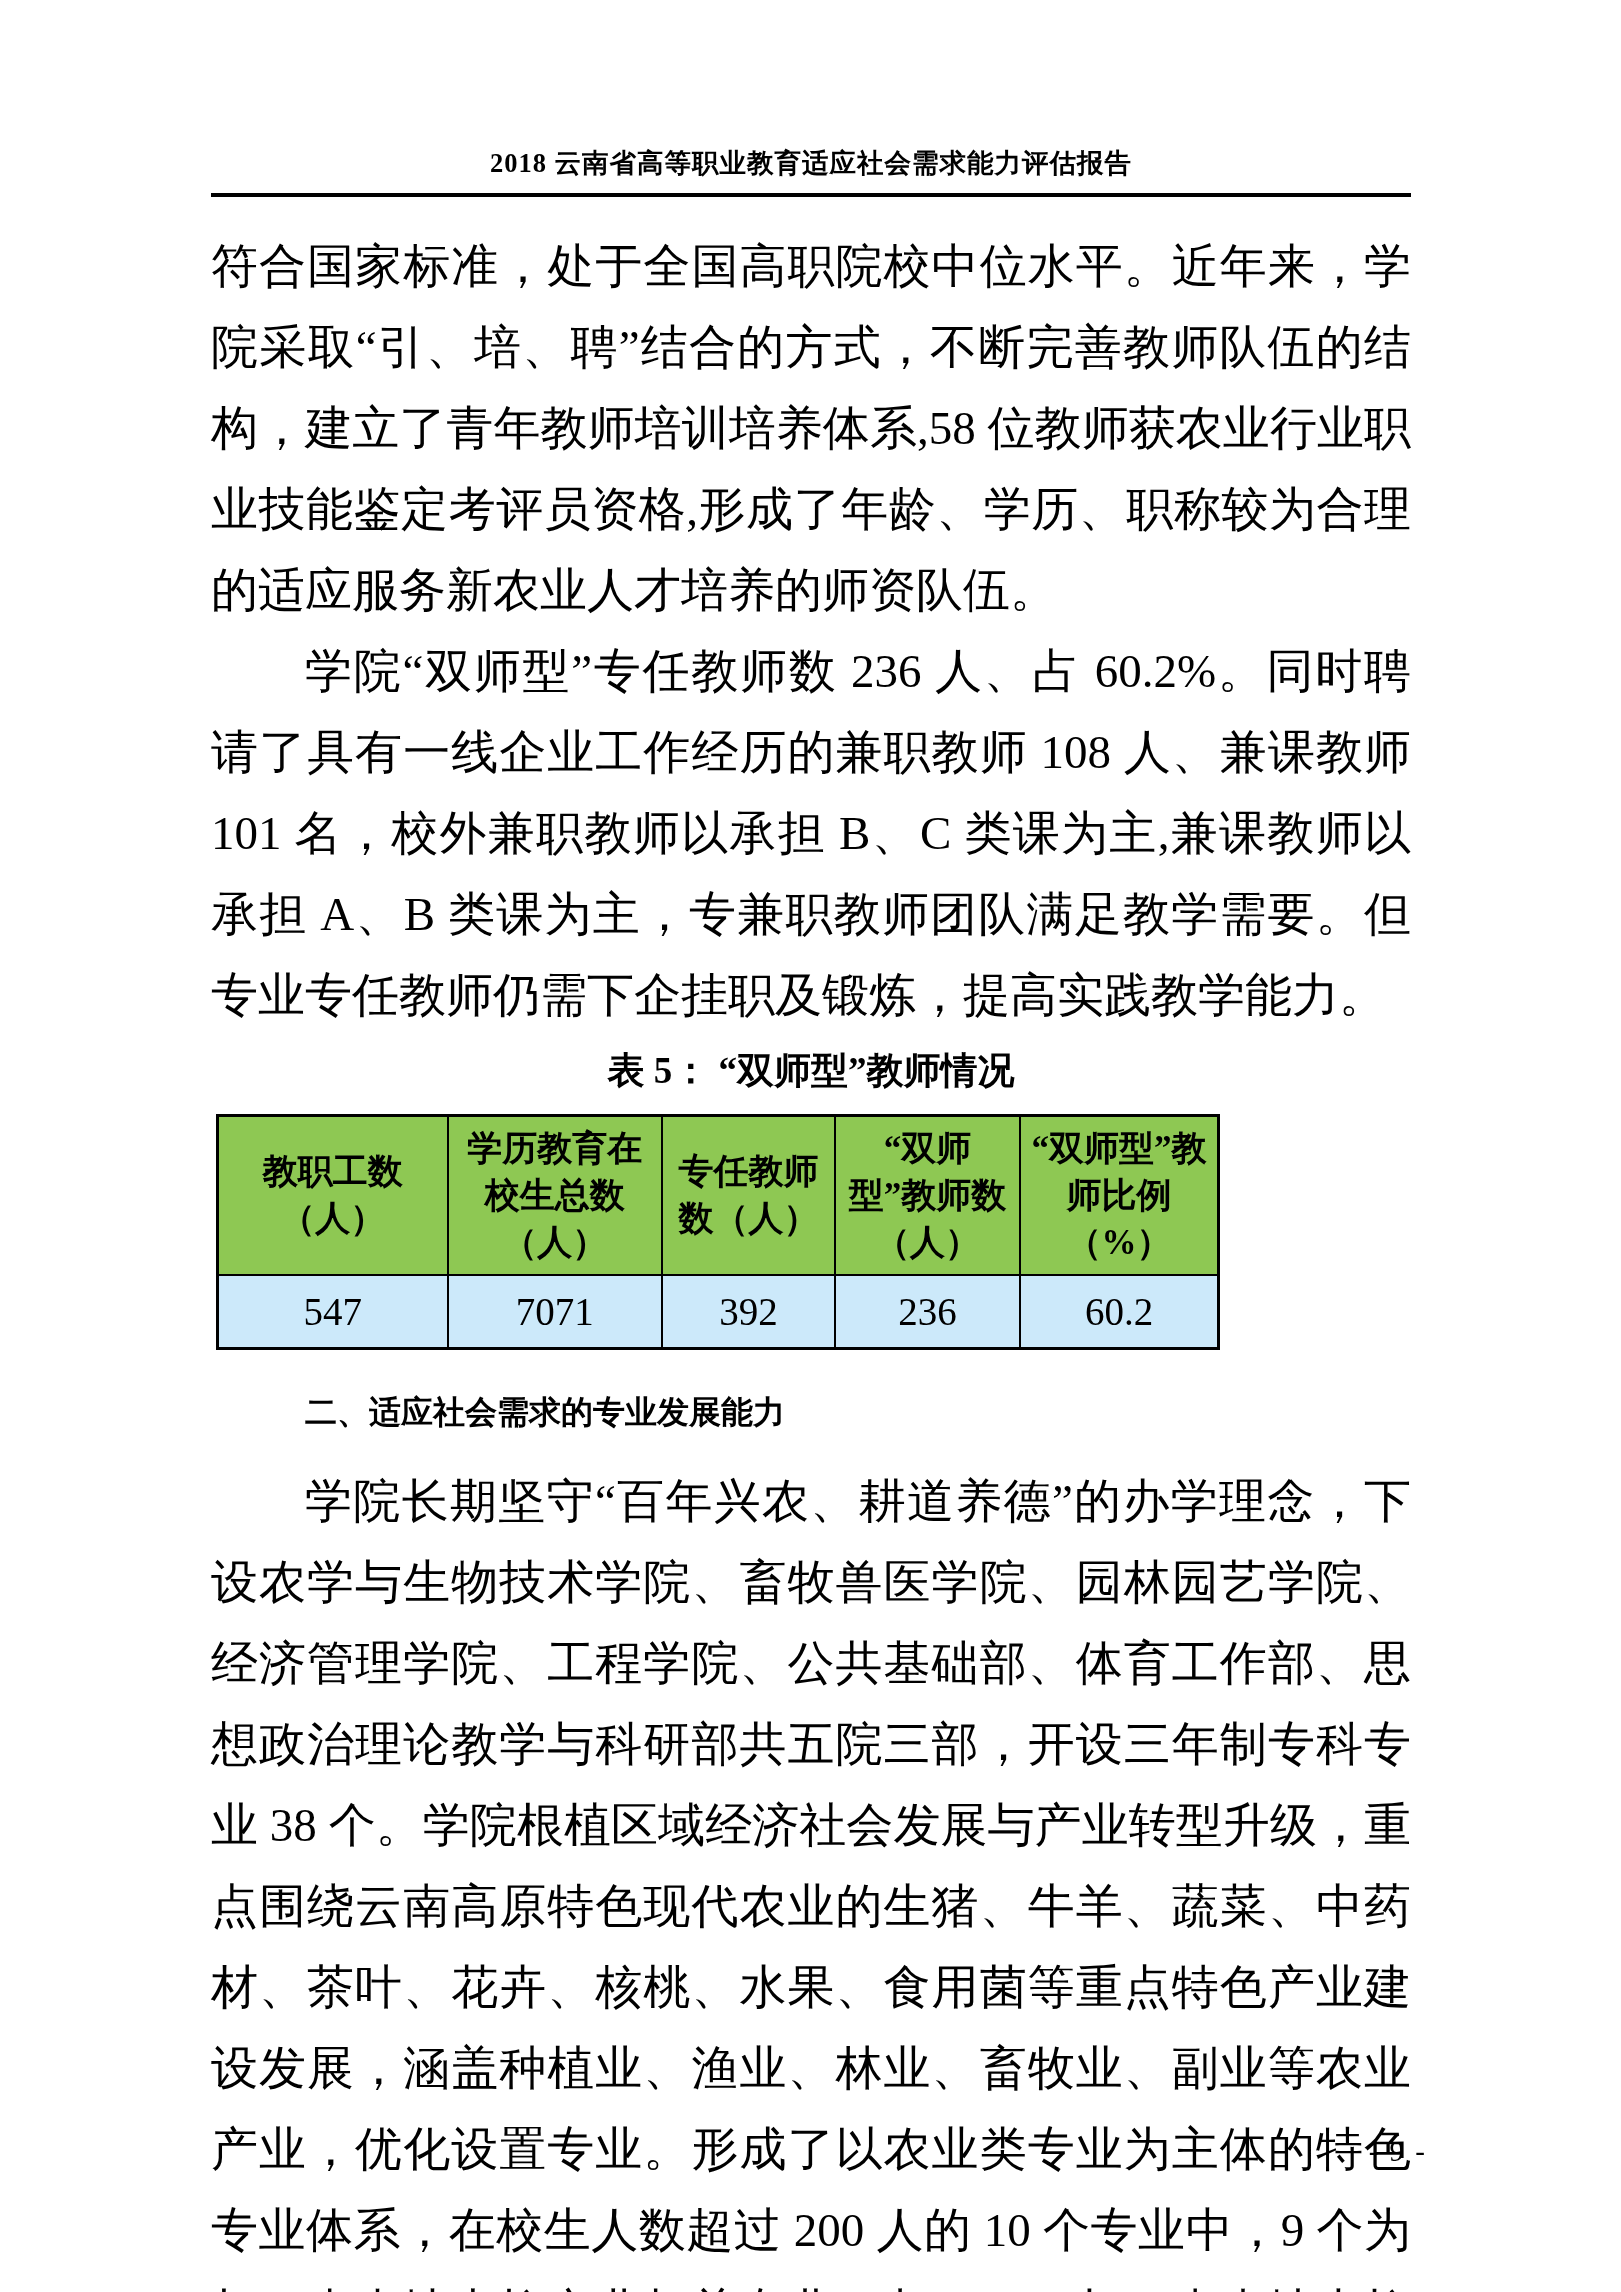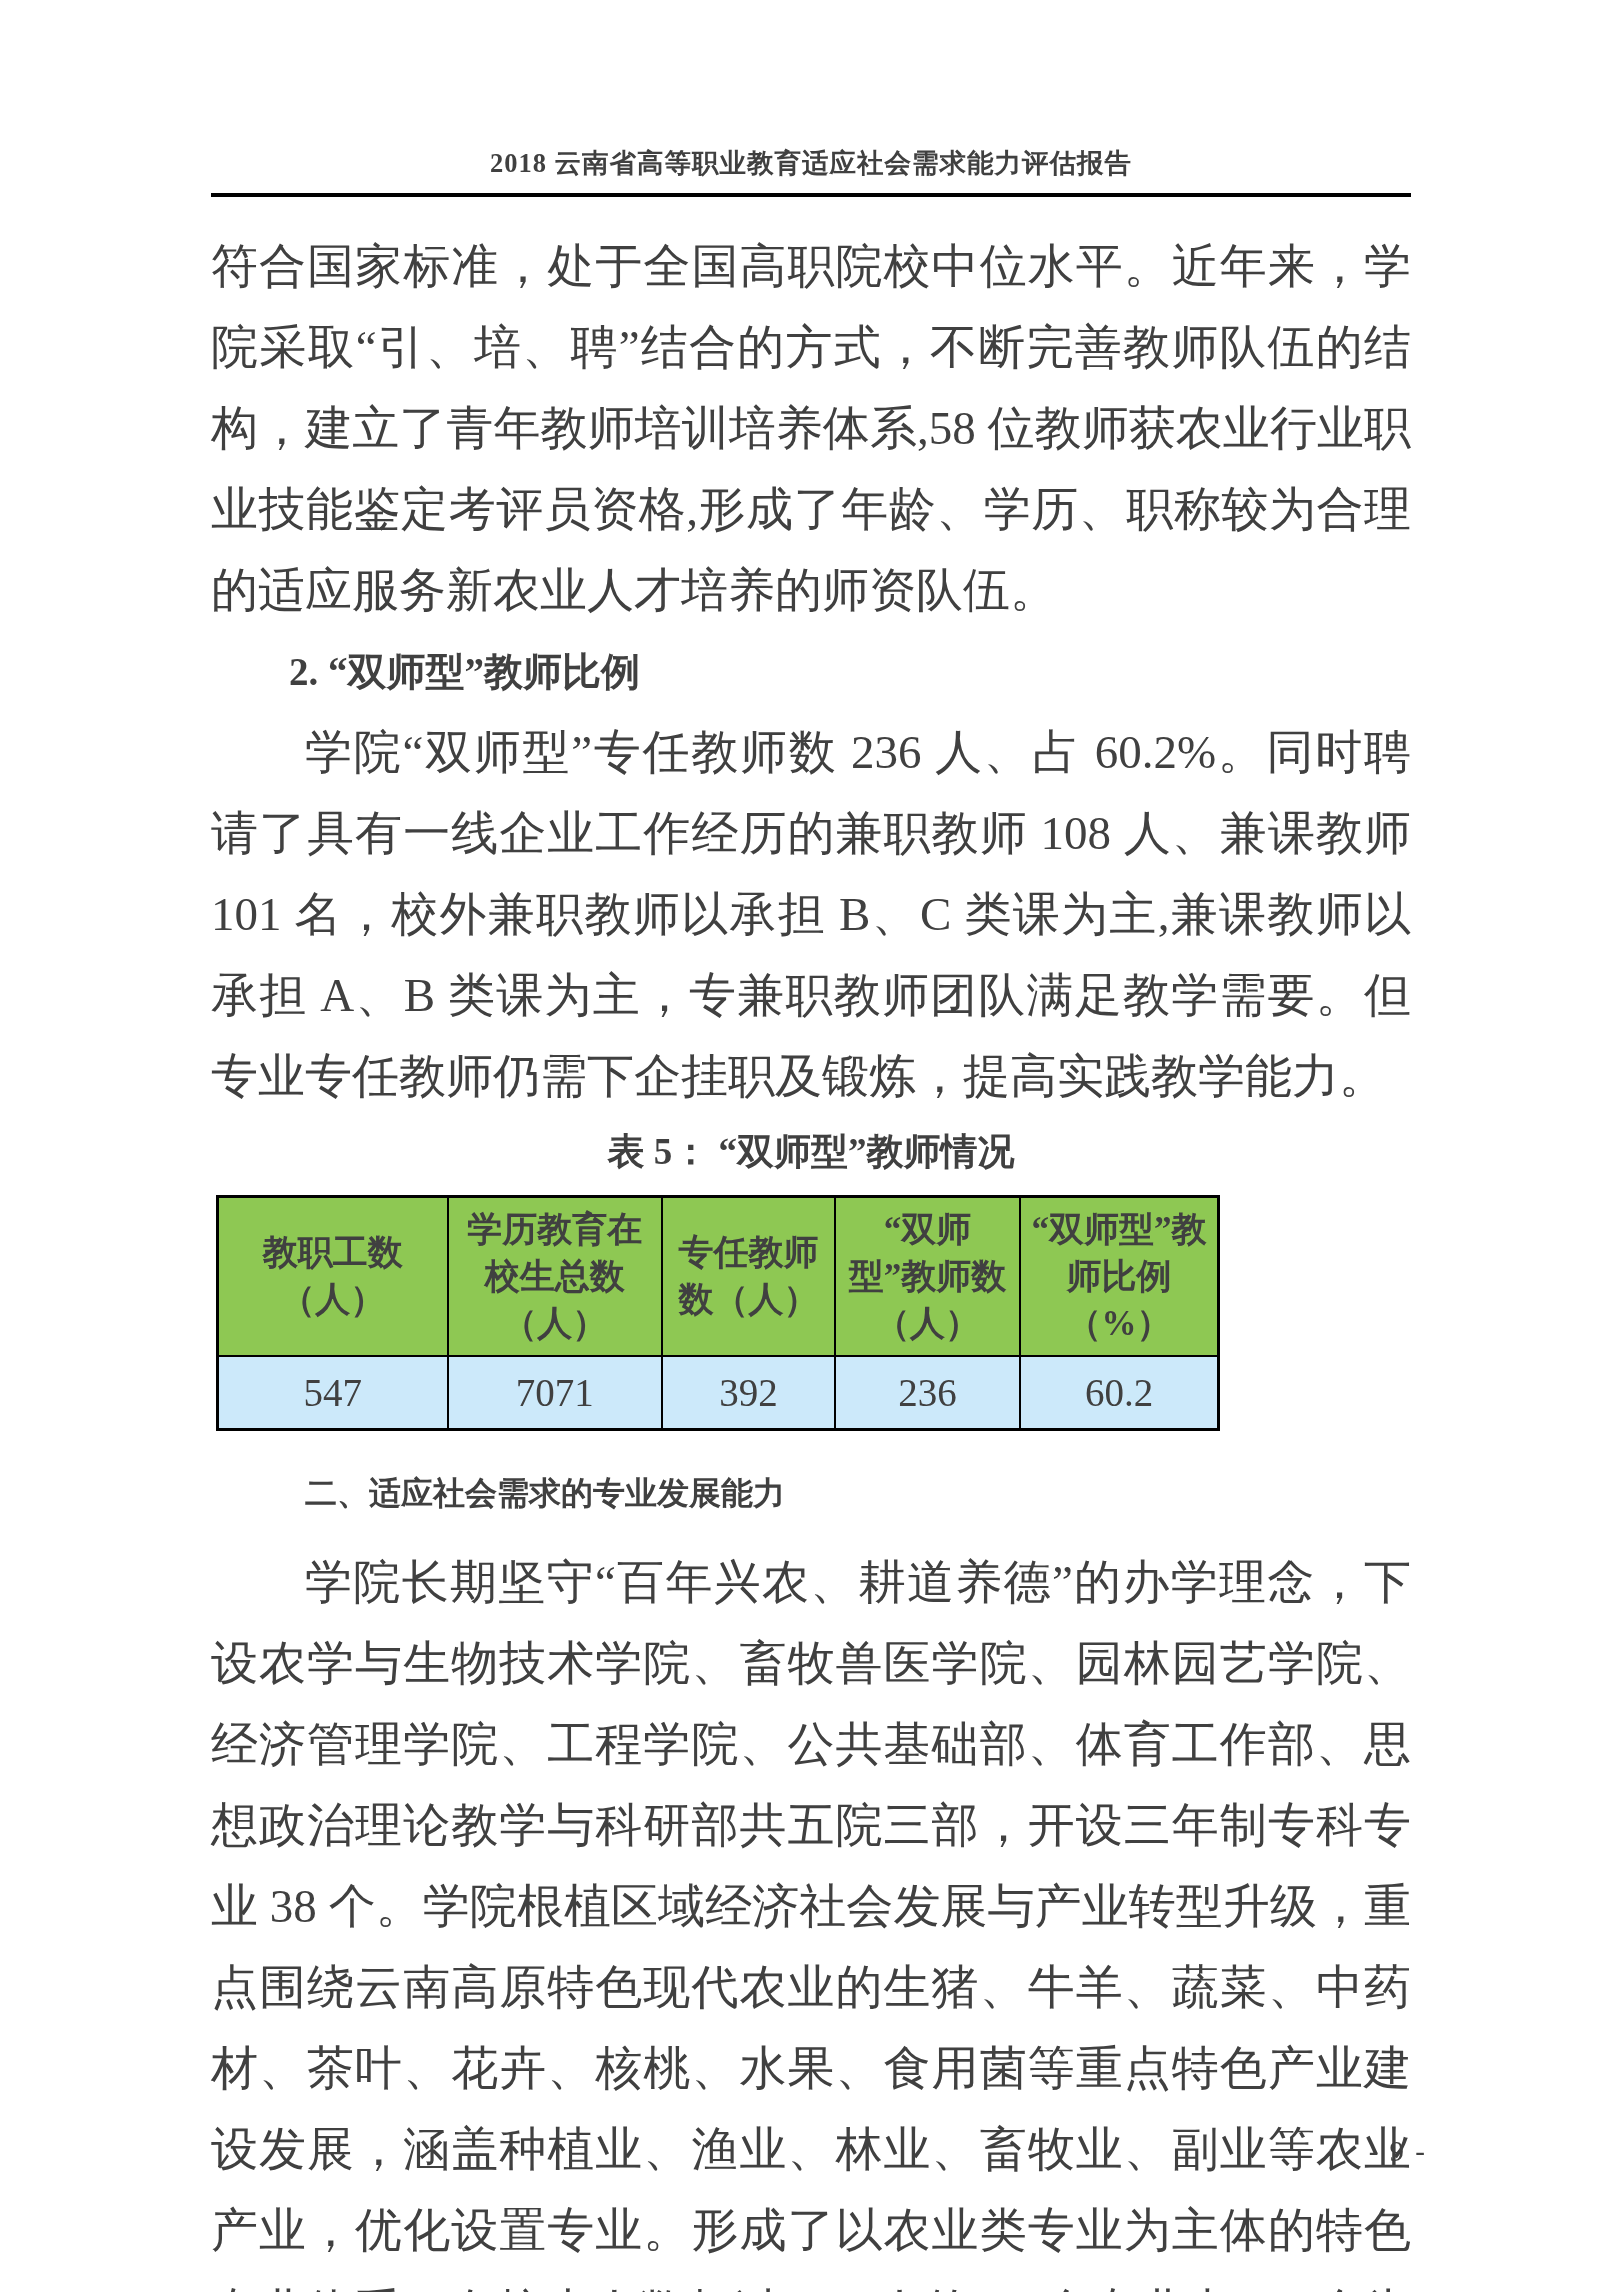--- a/index.html
+++ b/index.html
@@ -2,21 +2,21 @@
 <html><head>
 <meta charset="utf-8">
 <style>
   html, body { margin: 0; padding: 0; background: #ffffff; }
 
   .page {
     position: relative;
     width: 1621px;
     height: 2293px;
     background: #ffffff;
-    color: #404040;
+    color: #000000;
     font-family: "Liberation Serif", "DejaVu Serif", serif;
     overflow: hidden;
   }
 
   .content {
     position: absolute;
     left: 211px;
     top: 0;
     width: 1200px;
   }
@@ -118,21 +118,20 @@
 
 <div class="page">
   <div class="content">
 
     <div class="doc-header">
       <span>2018 云南省高等职业教育适应社会需求能力评估报告</span>
     </div>
 
     <p class="para no-indent first-para">符合国家标准，处于全国高职院校中位水平。近年来，学院采取“引、培、聘”结合的方式，不断完善教师队伍的结构，建立了青年教师培训培养体系,58 位教师获农业行业职业技能鉴定考评员资格,形成了年龄、学历、职称较为合理的适应服务新农业人才培养的师资队伍。</p>
 
-    <p class="sub-heading-num">2. “双师型”教师比例</p>
 
     <p class="para indent">学院“双师型”专任教师数 236 人、占 60.2%。同时聘请了具有一线企业工作经历的兼职教师 108 人、兼课教师 101 名，校外兼职教师以承担 B、C 类课为主,兼课教师以承担 A、B 类课为主，专兼职教师团队满足教学需要。但专业专任教师仍需下企挂职及锻炼，提高实践教学能力。</p>
 
     <div class="table-caption">表 5： “双师型”教师情况</div>
 
     <table class="data-table">
       <colgroup>
         <col style="width:23%">
         <col style="width:21.4%">
         <col style="width:17.3%">

